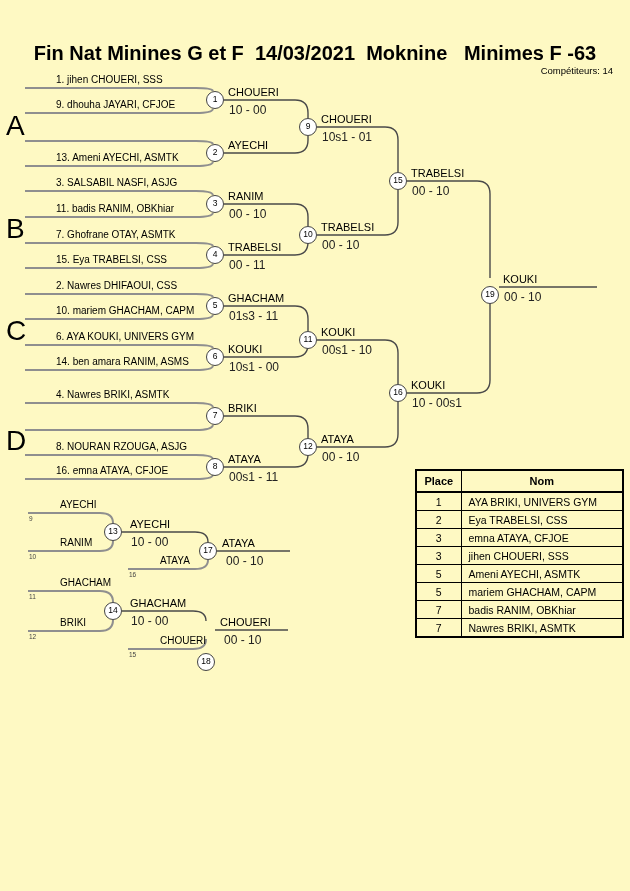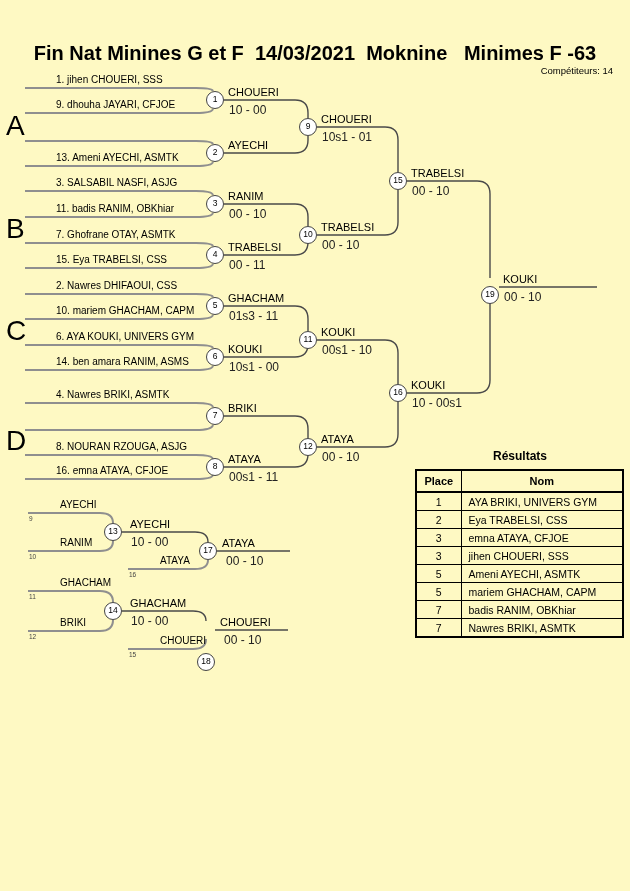--- a/index.html
+++ b/index.html
@@ -176,21 +176,20 @@
   <div class="sub" style="left:29px;top:633px;">12</div>
   <div class="c" style="left:104px;top:602px;">14</div>
   <div class="w" style="left:130px;top:597px;">GHACHAM</div>
   <div class="s" style="left:131px;top:614px;">10 - 00</div>
   <div class="e" style="left:137px;top:635px;">CHOUERI</div>
   <div class="sub" style="left:129px;top:651px;">15</div>
   <div class="c" style="left:197px;top:621px;margin-top:32px;">18</div>
   <div class="w" style="left:220px;top:616px;">CHOUERI</div>
   <div class="s" style="left:224px;top:633px;">00 - 10</div>
 
-  <div class="res-title">Résultats</div>
   <table class="res">
     <colgroup>
         <col style="width:45px">
         <col>
       </colgroup>
     <thead>
       <tr>
         <th>Place</th>
         <th>Nom</th>
       </tr>

